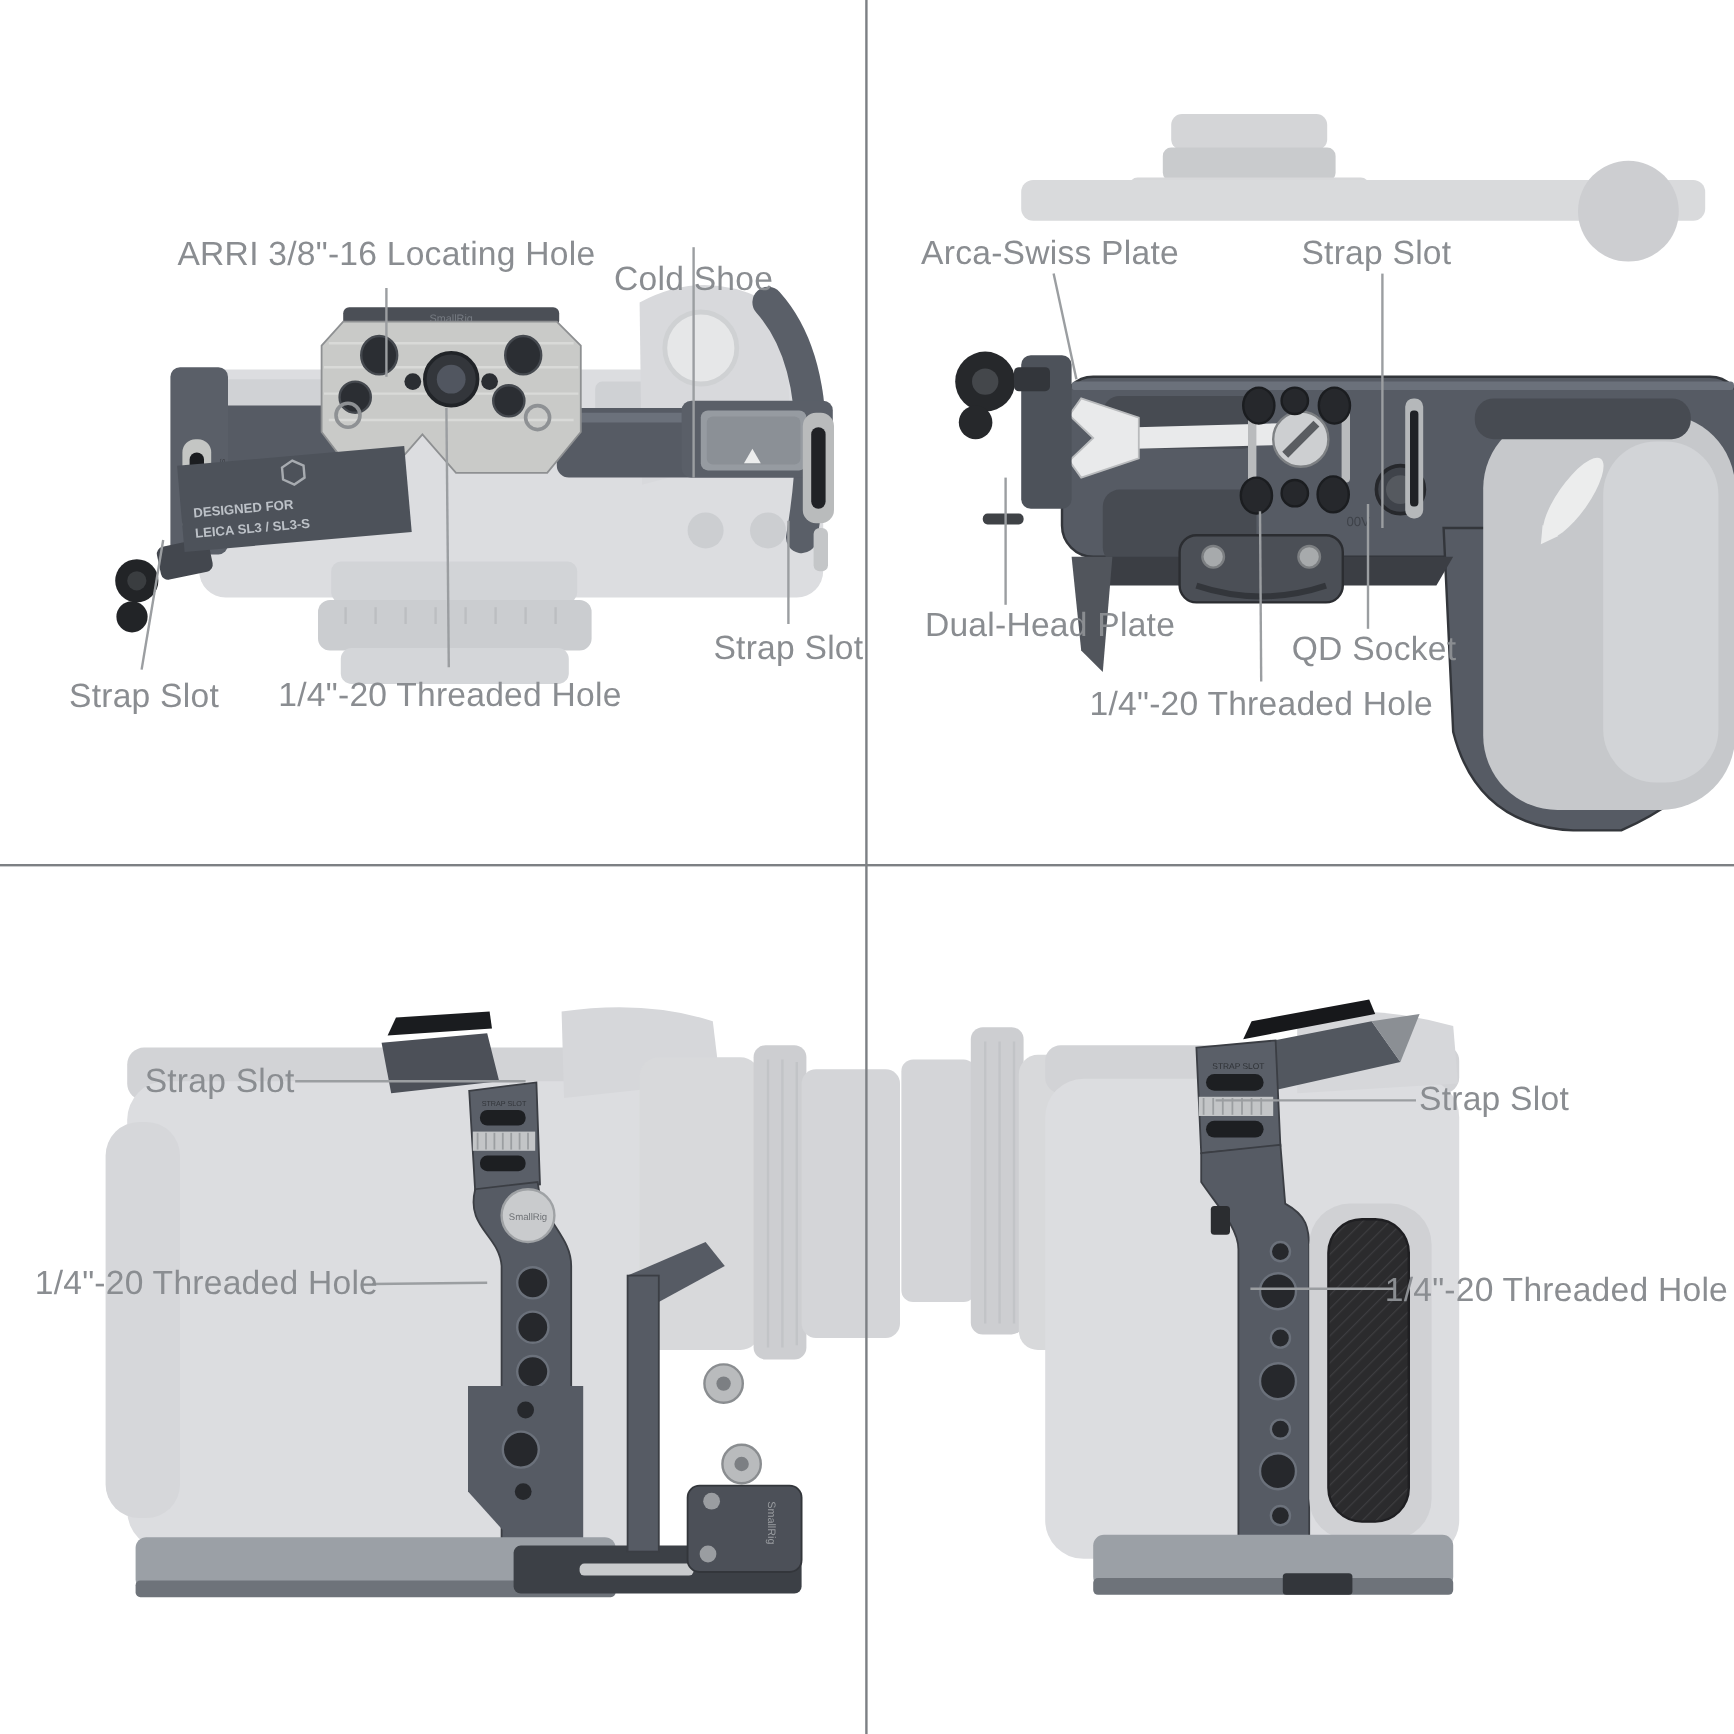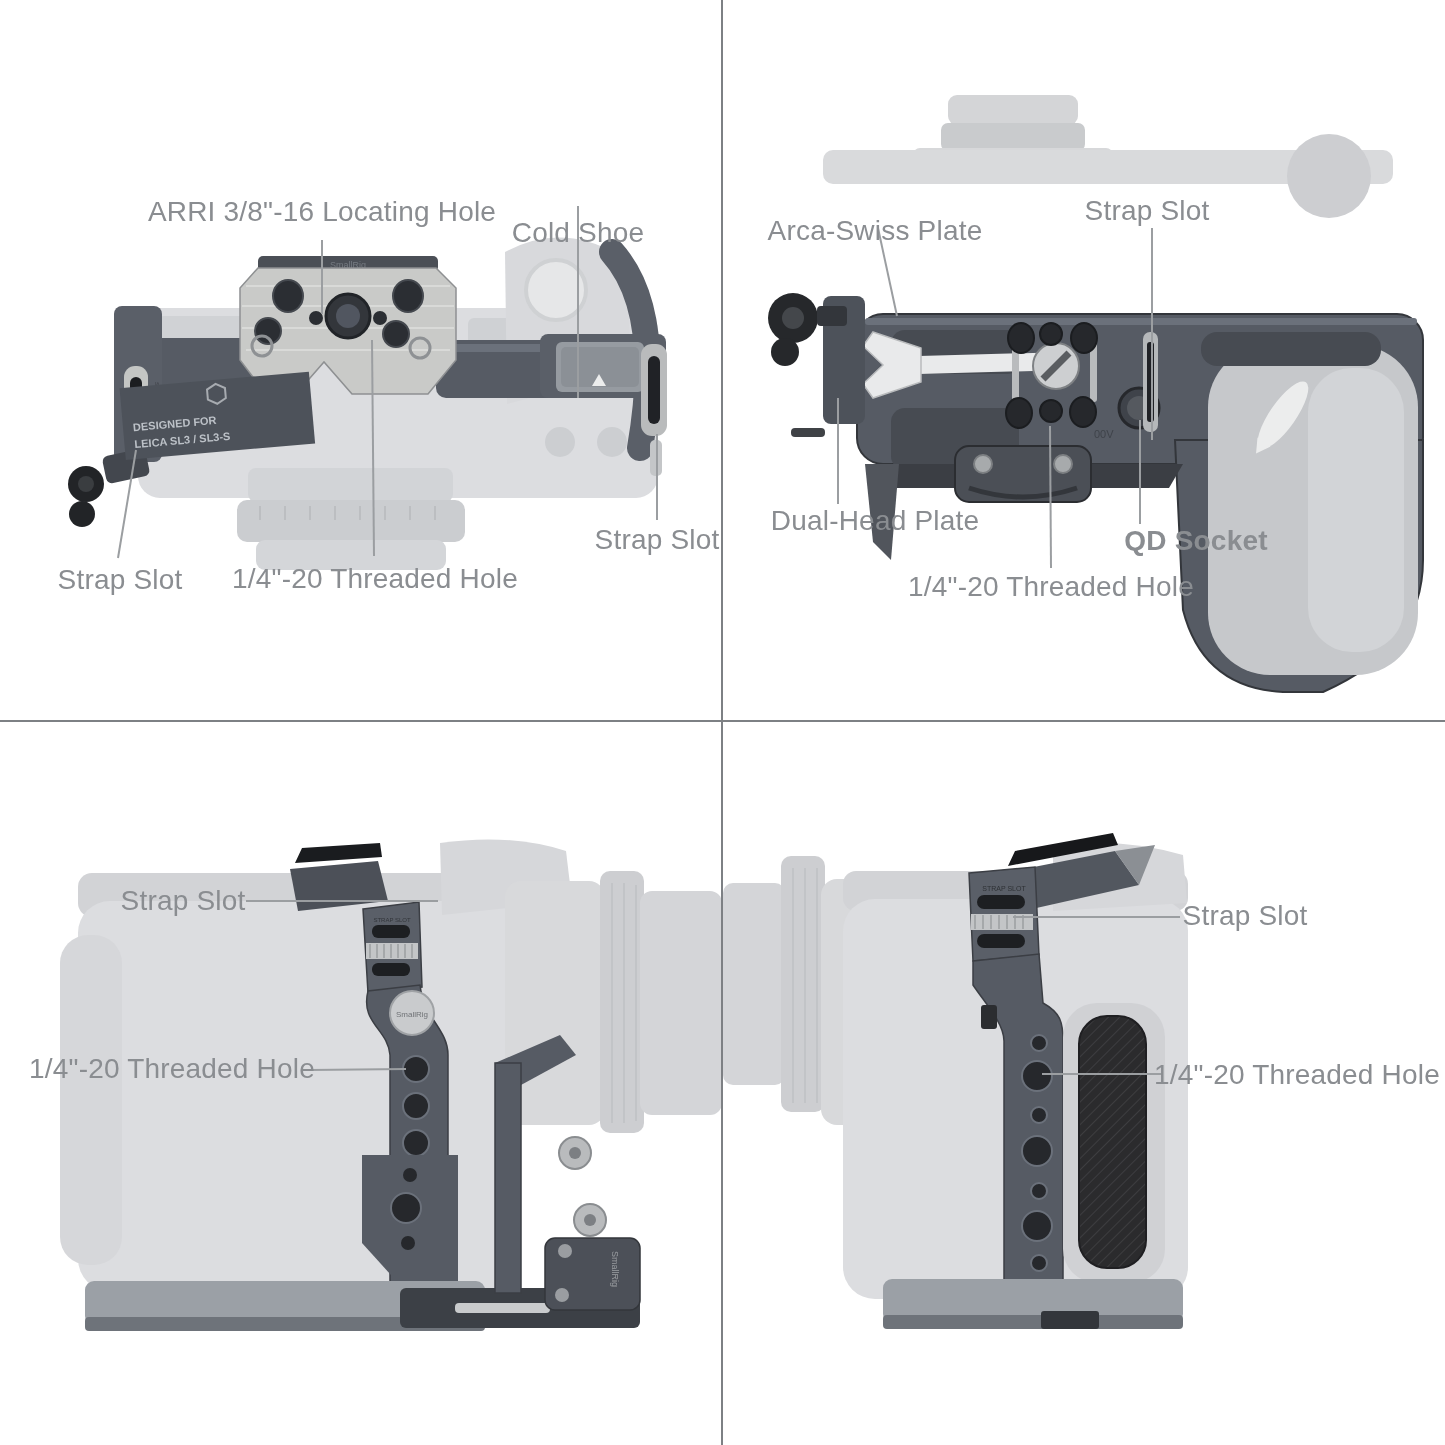--- a/index.html
+++ b/index.html
@@ -2,21 +2,21 @@
 <html><head>
 <meta charset="utf-8">
 <style>
   html,body{margin:0;padding:0;background:#ffffff;}
   #stage{
     position:relative;width:1445px;height:1445px;background:#ffffff;
     font-family:"Liberation Sans","DejaVu Sans",sans-serif;overflow:hidden;
   }
   .divider-v{position:absolute;top:0;left:721px;width:2px;height:1445px;background:#7d8084;}
   .divider-h{position:absolute;top:720px;left:0;width:1445px;height:2px;background:#7d8084;}
-  .quad{position:absolute;width:722px;height:768px;}
+  .quad{position:absolute;width:722px;height:768px;padding-left:28px;}
   #q-top{left:0;top:0;}
   #q-bottom{left:723px;top:0;}
   #q-left{left:0;top:723px;}
   #q-right{left:723px;top:723px;}
   .callout{
     position:absolute;transform:translate(-50%,-50%);
     color:#8a8d91;font-size:28px;white-space:nowrap;letter-spacing:0.2px;
   }
   #leaders{position:absolute;left:0;top:0;width:1445px;height:1445px;pointer-events:none;}
   svg{display:block;}
@@ -371,24 +371,24 @@
       <line x1="1162" y1="1074" x2="1042" y2="1074"></line>
     </g>
   </svg>
 
   <div class="callout" style="left:322px;top:212px;">ARRI 3/8"-16 Locating Hole</div>
   <div class="callout" style="left:578px;top:189px;margin-top:44px;">Cold Shoe</div>
   <div class="callout" style="left:120px;top:580px;">Strap Slot</div>
   <div class="callout" style="left:375px;top:579px;">1/4"-20 Threaded Hole</div>
   <div class="callout" style="left:657px;top:540px;">Strap Slot</div>
 
-  <div class="callout" style="left:875px;top:211px;margin-top:20px;">Arca-Swiss Plate</div>
+  <div class="callout" style="left:875px;top:211px;">Arca-Swiss Plate</div>
   <div class="callout" style="left:1147px;top:211px;">Strap Slot</div>
   <div class="callout" style="left:875px;top:521px;">Dual-Head Plate</div>
-  <div class="callout" style="left:1196px;top:541px;font-weight:bold;">QD Socket</div>
+  <div class="callout" style="left:1145px;top:541px;">QD Socket</div>
   <div class="callout" style="left:1051px;top:587px;">1/4"-20 Threaded Hole</div>
 
   <div class="callout" style="left:183px;top:901px;">Strap Slot</div>
   <div class="callout" style="left:172px;top:1069px;">1/4"-20 Threaded Hole</div>
 
   <div class="callout" style="left:1245px;top:916px;">Strap Slot</div>
   <div class="callout" style="left:1297px;top:1075px;">1/4"-20 Threaded Hole</div>
 
 </div>
 

